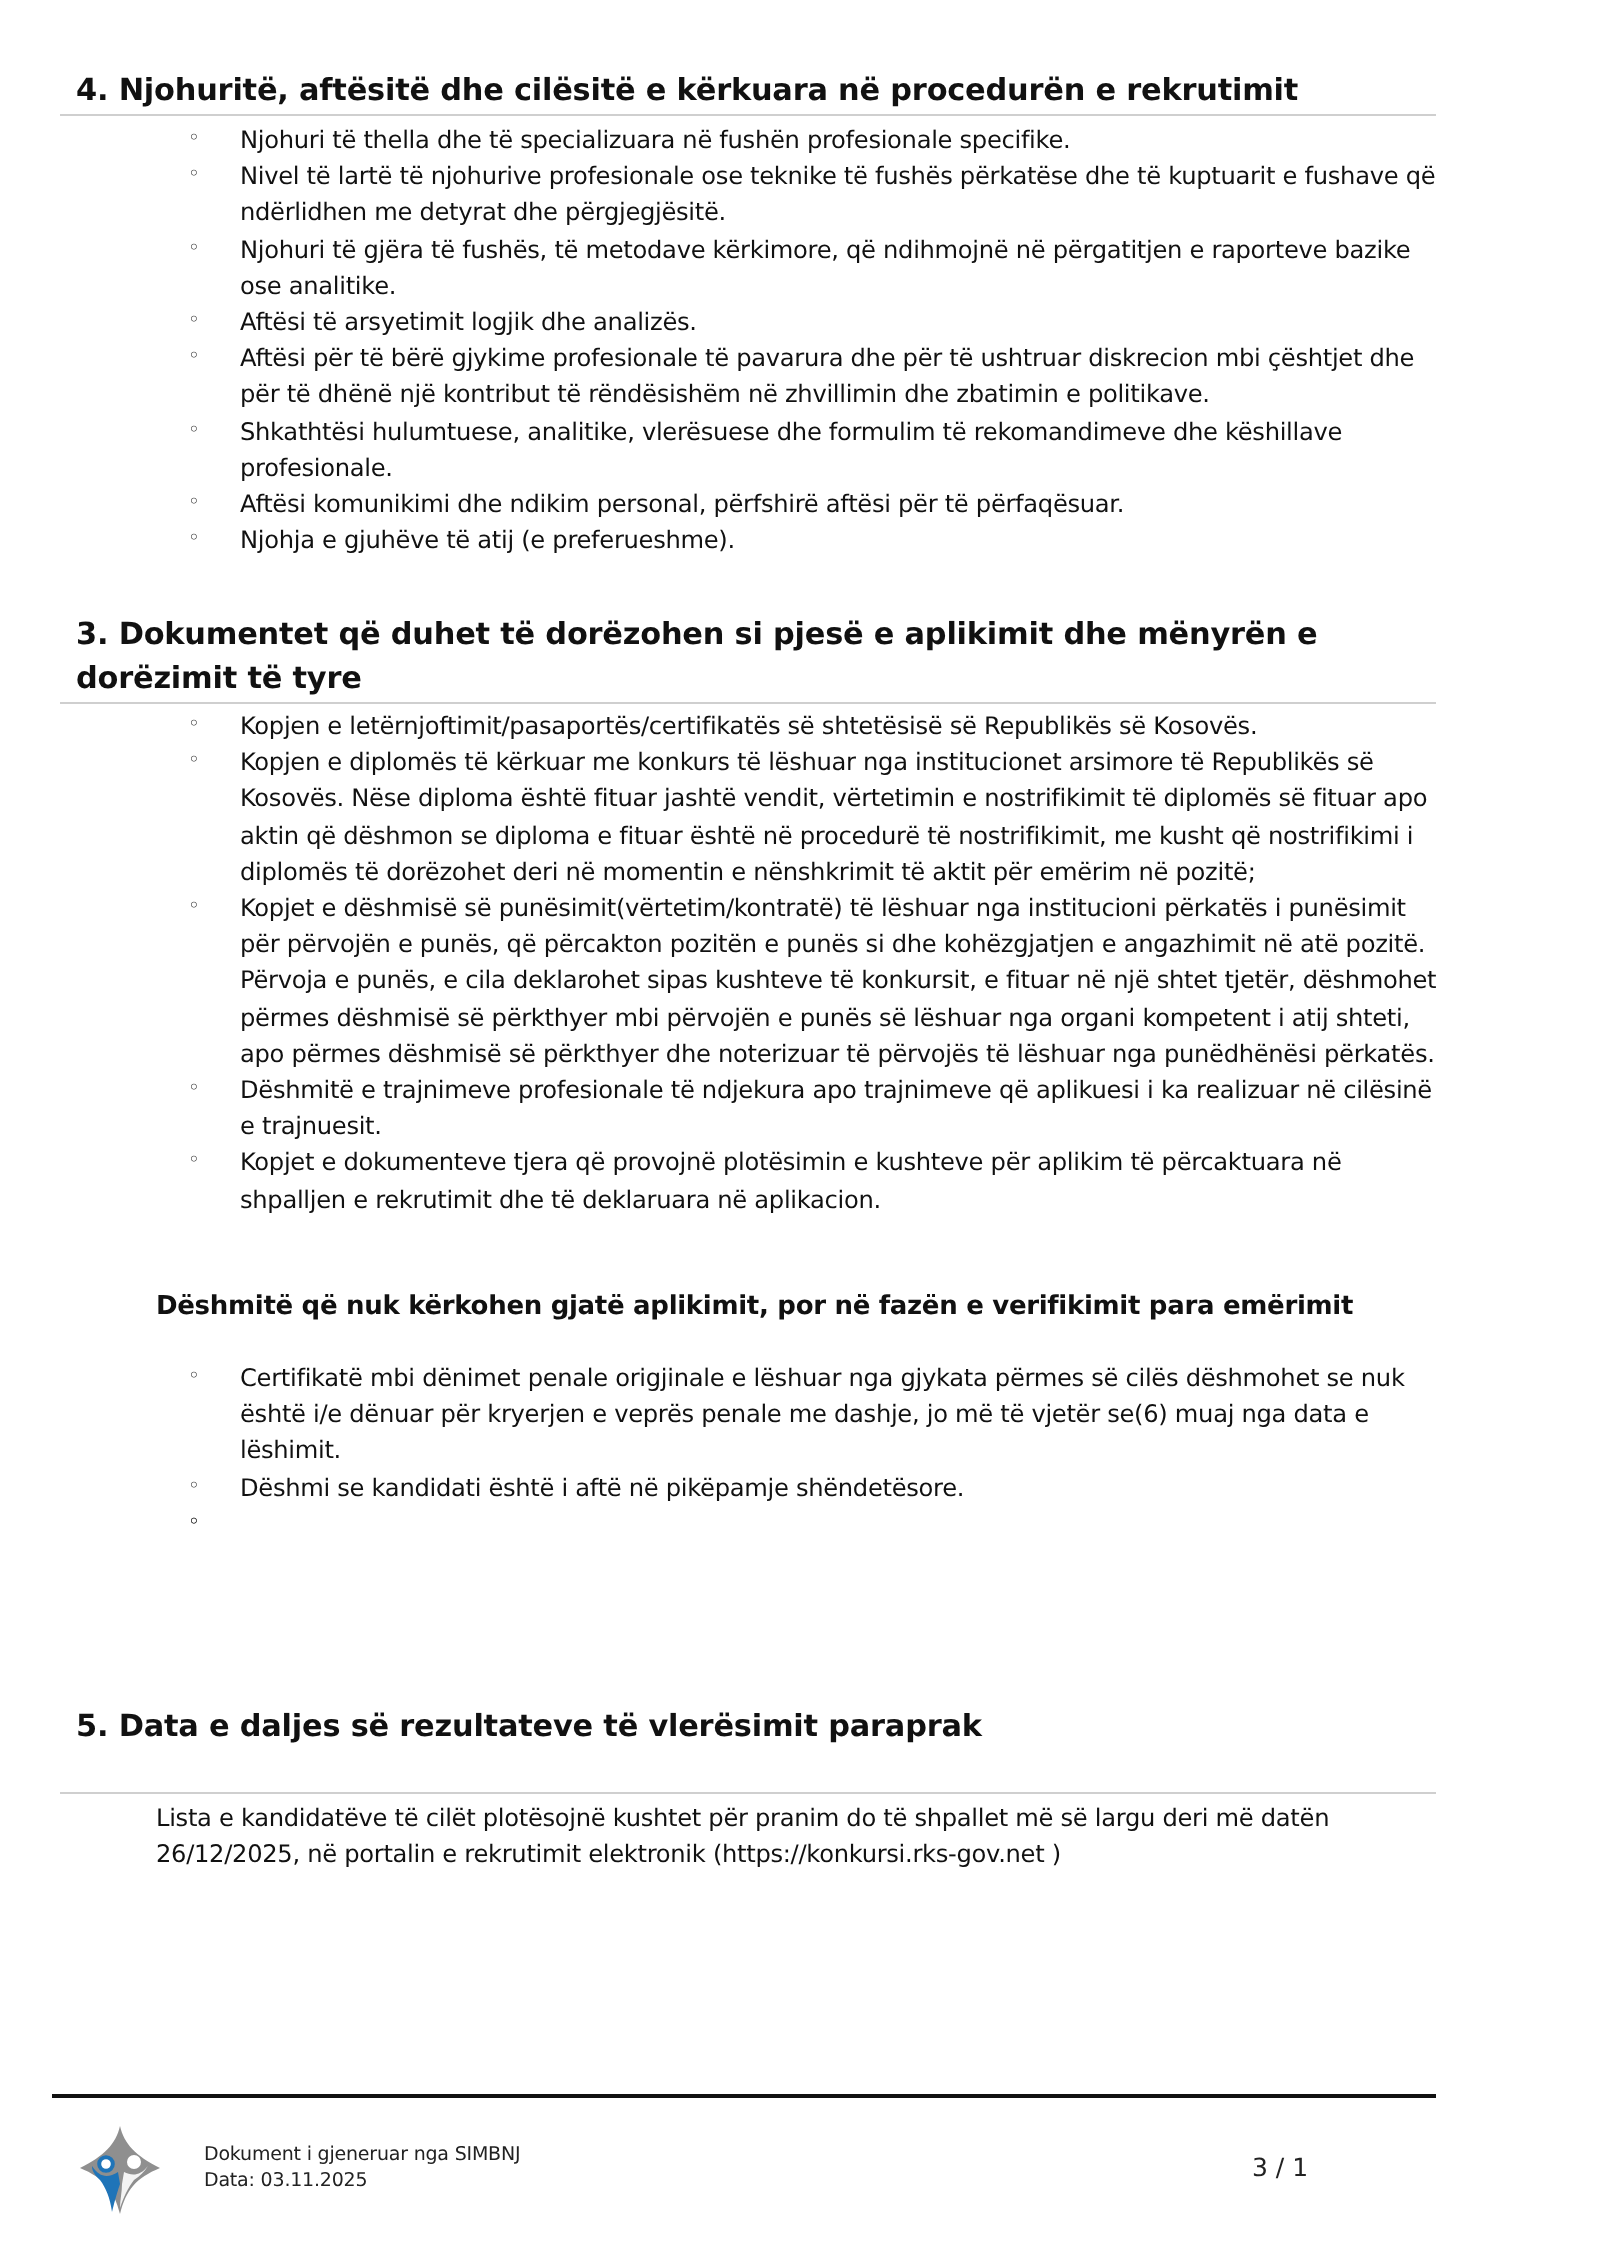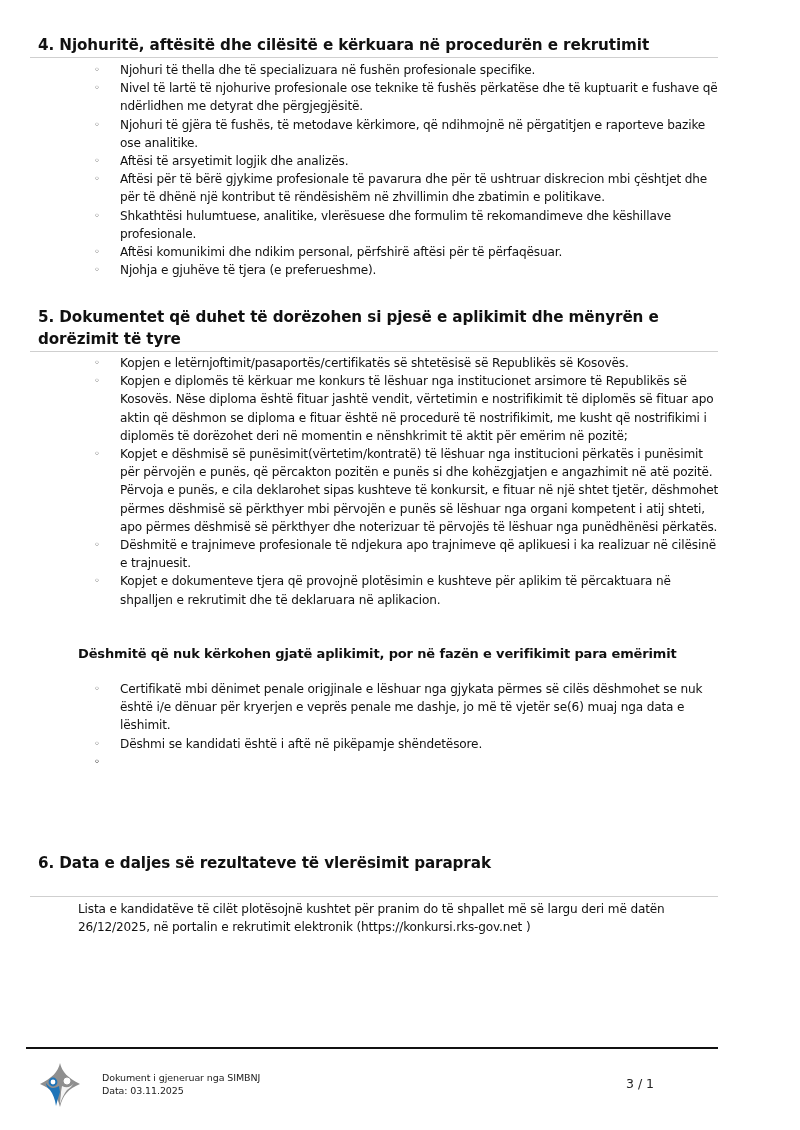--- a/index.html
+++ b/index.html
@@ -118,43 +118,43 @@
   <h2 class="section-title" style="top:34px;">4. Njohuritë, aftësitë dhe cilësitë e kërkuara në procedurën e rekrutimit</h2>
   <div class="rule" style="top:57px;"></div>
   <ul class="bullet-list" style="top:61px;">
     <li><span class="bullet">◦</span><span> Njohuri të thella dhe të specializuara në fushën profesionale specifike.</span></li>
     <li><span class="bullet">◦</span><span>Nivel të lartë të njohurive profesionale ose teknike të fushës përkatëse dhe të kuptuarit e fushave që ndërlidhen me detyrat dhe përgjegjësitë.</span></li>
     <li><span class="bullet">◦</span><span>Njohuri të gjëra të fushës, të metodave kërkimore, që ndihmojnë në përgatitjen e raporteve bazike ose analitike.</span></li>
     <li><span class="bullet">◦</span><span>Aftësi të arsyetimit logjik dhe analizës.</span></li>
     <li><span class="bullet">◦</span><span>Aftësi për të bërë gjykime profesionale të pavarura dhe për të ushtruar diskrecion mbi çështjet dhe për të dhënë një kontribut të rëndësishëm në zhvillimin dhe zbatimin e politikave.</span></li>
     <li><span class="bullet">◦</span><span>Shkathtësi hulumtuese, analitike, vlerësuese dhe formulim të rekomandimeve dhe këshillave profesionale.</span></li>
     <li><span class="bullet">◦</span><span> Aftësi komunikimi dhe ndikim personal, përfshirë aftësi për të përfaqësuar.</span></li>
-    <li><span class="bullet">◦</span><span>Njohja e gjuhëve të tjera (e preferueshme).</span></li>
+    <li><span class="bullet">◦</span><span>Njohja e gjuhëve të atij (e preferueshme).</span></li>
   </ul>
 
-  <h2 class="section-title" style="top:306px;">5. Dokumentet që duhet të dorëzohen si pjesë e aplikimit dhe mënyrën e dorëzimit të tyre</h2>
+  <h2 class="section-title" style="top:306px;">3. Dokumentet që duhet të dorëzohen si pjesë e aplikimit dhe mënyrën e dorëzimit të tyre</h2>
   <div class="rule" style="top:351px;"></div>
   <ul class="bullet-list" style="top:354px;">
     <li><span class="bullet">◦</span><span>Kopjen e letërnjoftimit/pasaportës/certifikatës së shtetësisë së Republikës së Kosovës.</span></li>
     <li><span class="bullet">◦</span><span>Kopjen e diplomës të kërkuar me konkurs të lëshuar nga institucionet arsimore të Republikës së Kosovës. Nëse diploma është fituar jashtë vendit, vërtetimin e nostrifikimit të diplomës së fituar apo aktin që dëshmon se diploma e fituar është në procedurë të nostrifikimit, me kusht që nostrifikimi i diplomës të dorëzohet deri në momentin e nënshkrimit të aktit për emërim në pozitë;</span></li>
     <li><span class="bullet">◦</span><span>Kopjet e dëshmisë së punësimit(vërtetim/kontratë) të lëshuar nga institucioni përkatës i punësimit për përvojën e punës, që përcakton pozitën e punës si dhe kohëzgjatjen e angazhimit në atë pozitë. Përvoja e punës, e cila deklarohet sipas kushteve të konkursit, e fituar në një shtet tjetër, dëshmohet përmes dëshmisë së përkthyer mbi përvojën e punës së lëshuar nga organi kompetent i atij shteti, apo përmes dëshmisë së përkthyer dhe noterizuar të përvojës të lëshuar nga punëdhënësi përkatës.</span></li>
     <li><span class="bullet">◦</span><span>Dëshmitë e trajnimeve profesionale të ndjekura apo trajnimeve që aplikuesi i ka realizuar në cilësinë e trajnuesit.</span></li>
     <li><span class="bullet">◦</span><span>Kopjet e dokumenteve tjera që provojnë plotësimin e kushteve për aplikim të përcaktuara në shpalljen e rekrutimit dhe të deklaruara në aplikacion.</span></li>
   </ul>
 
   <div class="subheading" style="top:645px;">Dëshmitë që nuk kërkohen gjatë aplikimit, por në fazën e verifikimit para emërimit</div>
 
   <ul class="bullet-list" style="top:680px;">
     <li><span class="bullet">◦</span><span>Certifikatë mbi dënimet penale origjinale e lëshuar nga gjykata përmes së cilës dëshmohet se nuk është i/e dënuar për kryerjen e veprës penale me dashje, jo më të vjetër se(6) muaj nga data e lëshimit.</span></li>
     <li><span class="bullet">◦</span><span>Dëshmi se kandidati është i aftë në pikëpamje shëndetësore.</span></li>
     <li><span class="bullet">◦</span></li>
     <li><span class="bullet">◦</span></li>
   </ul>
 
-  <h2 class="section-title" style="top:852px;">6. Data e daljes së rezultateve të vlerësimit paraprak</h2>
+  <h2 class="section-title" style="top:852px;">5. Data e daljes së rezultateve të vlerësimit paraprak</h2>
   <div class="rule" style="top:896px;"></div>
   <p class="paragraph" style="top:900px;">Lista e kandidatëve të cilët plotësojnë kushtet për pranim do të shpallet më së largu deri më datën 26/12/2025, në portalin e rekrutimit elektronik (https://konkursi.rks-gov.net )</p>
 
   <div class="footer-rule"></div>
   <div class="footer-logo">
     <svg width="44" height="46" viewBox="0 0 44 46">
 
       <path d="M22 1 C24 10 30 16 42 22 C30 27 25 33 22 45 C19 33 14 27 2 22 C14 16 20 10 22 1 Z" fill="#8f8f8f"></path>
 
       <circle cx="15" cy="20" r="3.4" fill="#ffffff" stroke="#1f74b8" stroke-width="2"></circle>

